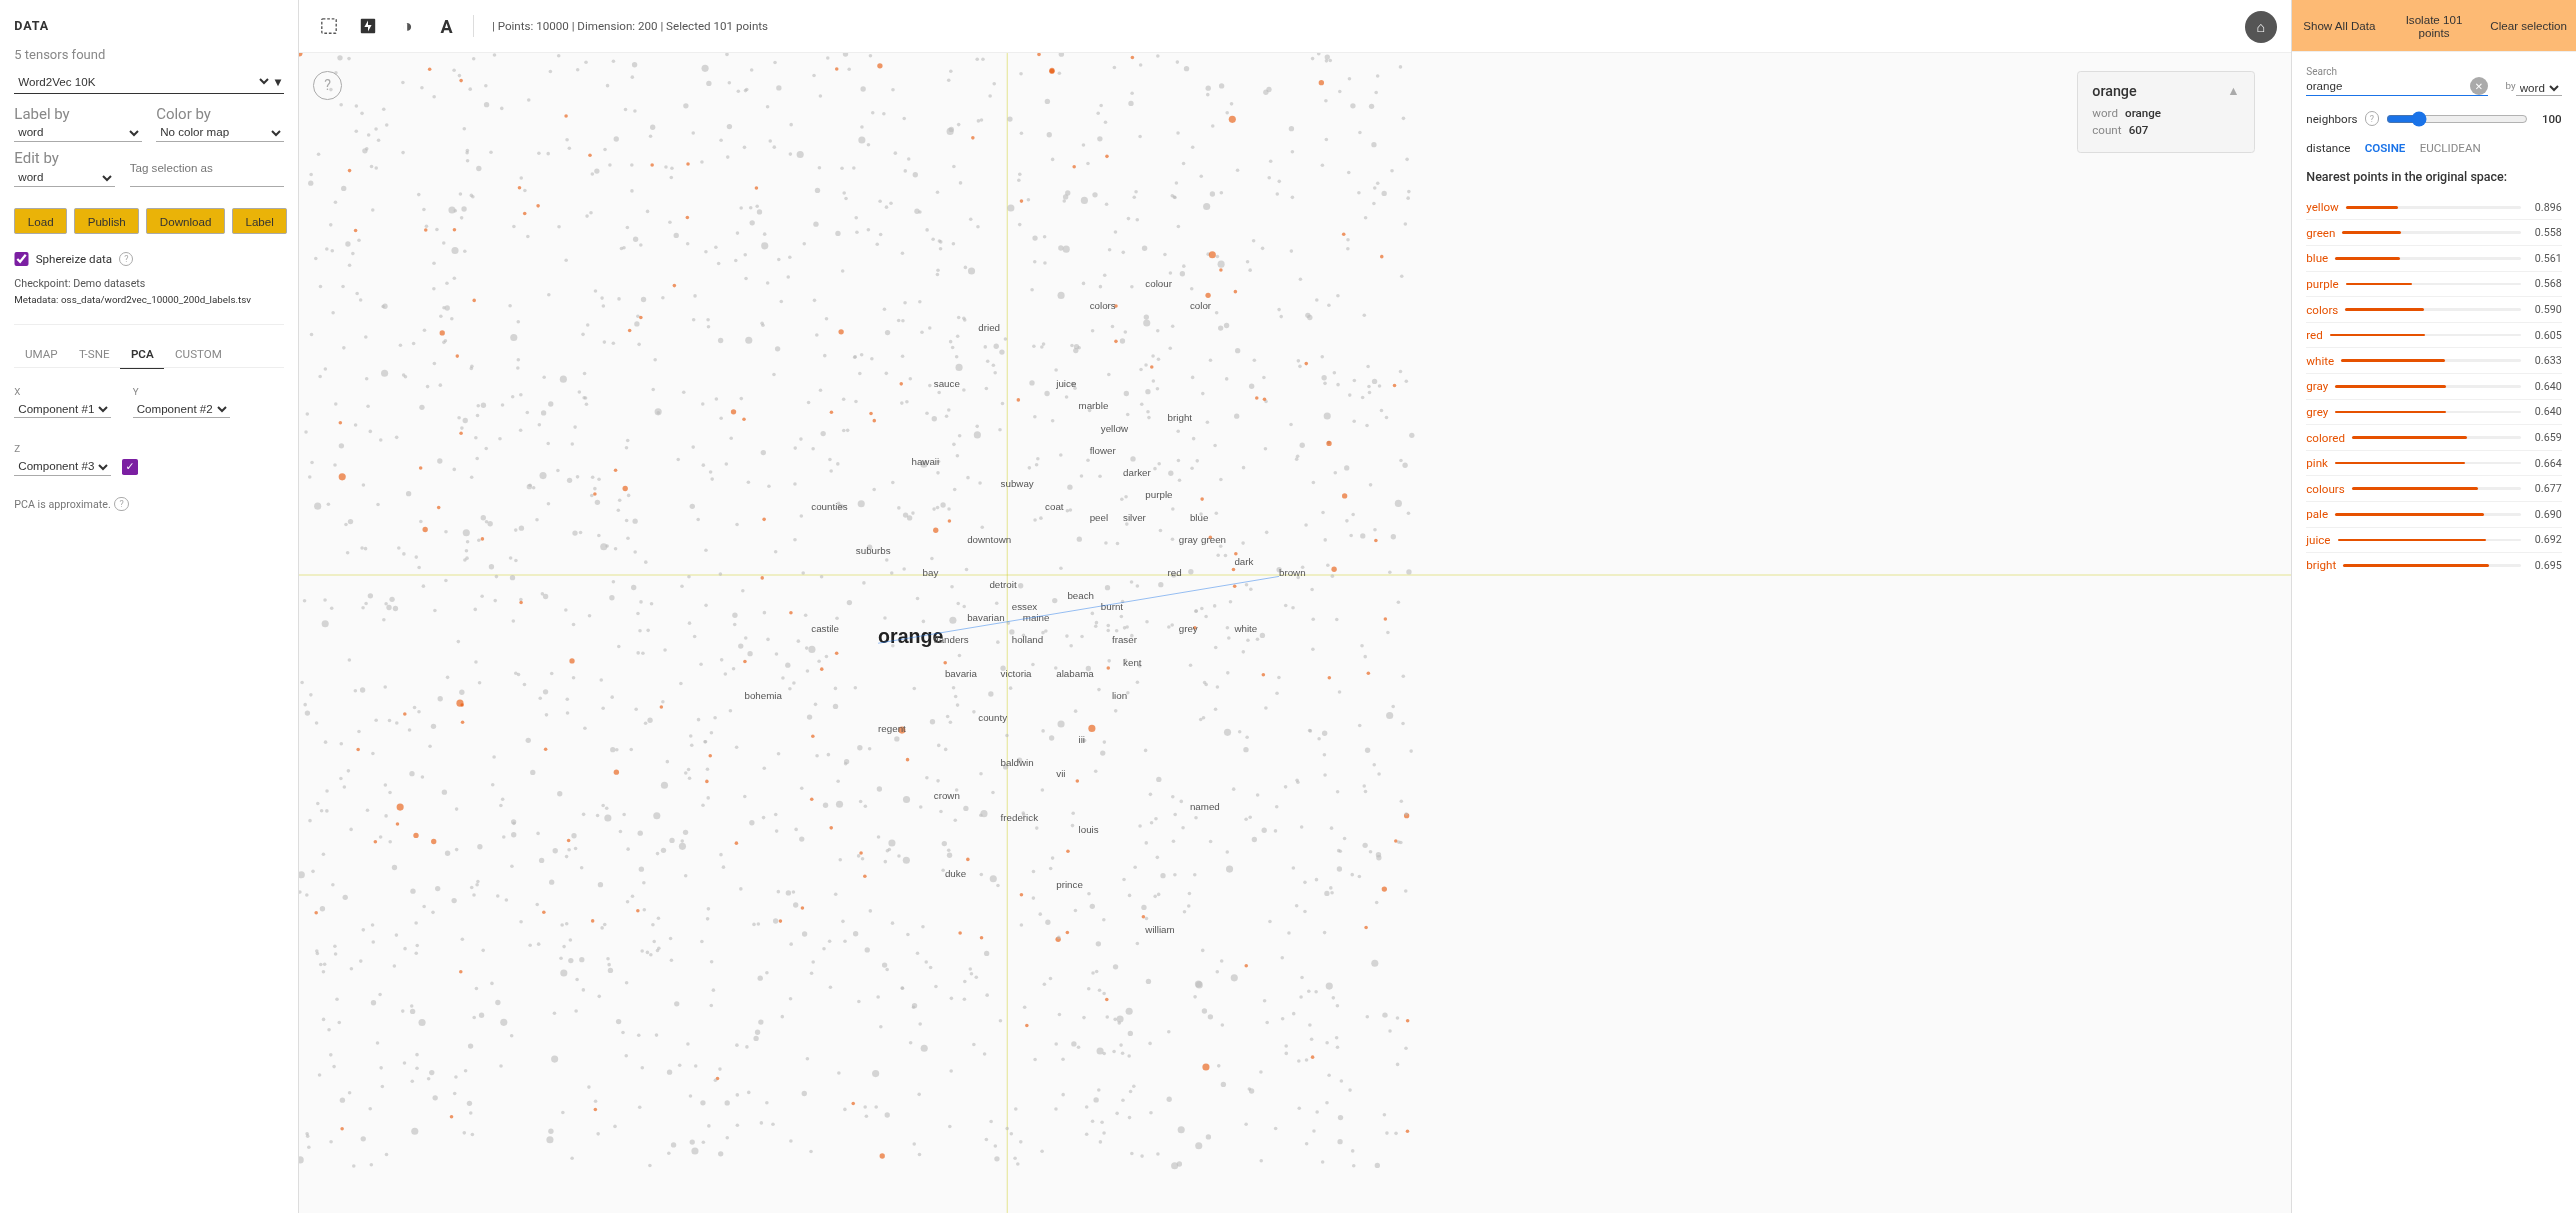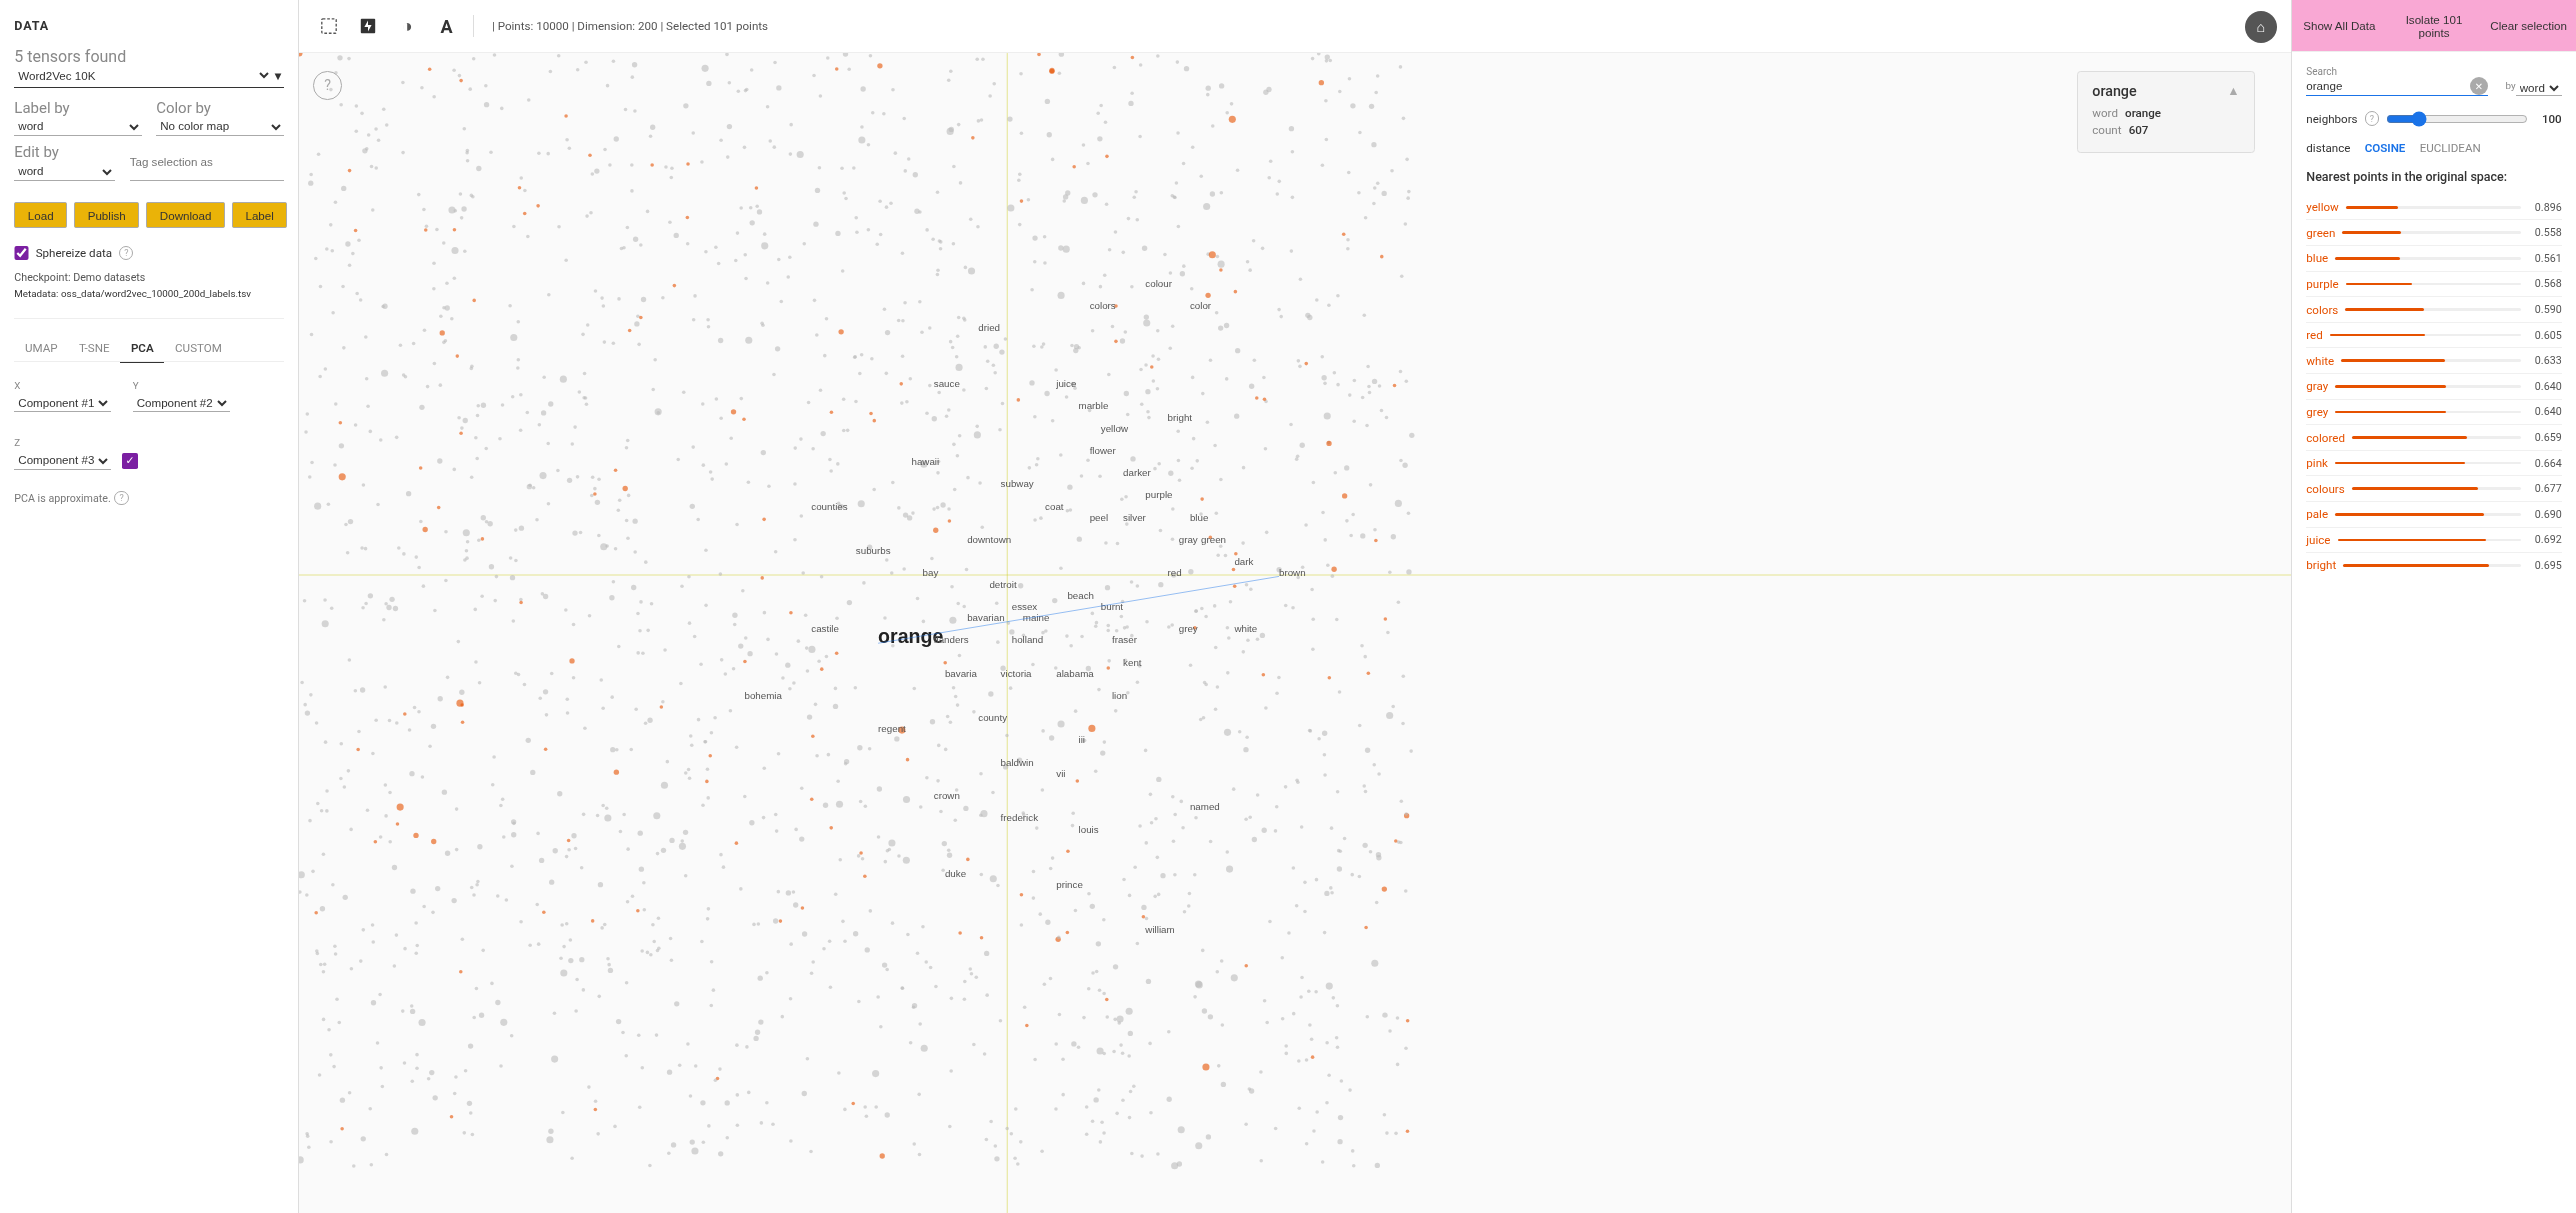--- a/index.html
+++ b/index.html
@@ -18,21 +18,21 @@
       flex-direction: column;
       padding: 18px 14.3px;
     }
     .panel-title {
       font-size: 12.5px;
       font-weight: 700;
       letter-spacing: 0.9px;
       color: #333;
       margin-bottom: 14.3px;
     }
-    .tensors-label { font-size: 16px; color: #888; margin-bottom: 2px; }
+    .tensors-label { font-size: 13px; color: #888; margin-bottom: 12px; }
     .select-row {
       display: flex;
       align-items: center;
       border-bottom: 0.9px solid #333;
       margin-bottom: 10.7px;
       padding-bottom: 3.6px;
     }
     .select-row select {
       border: none;
       outline: none;
@@ -207,21 +207,21 @@
       display: flex;
       border-bottom: 0.9px solid #eee;
     }
     .top-btn {
       flex: 1;
       padding: 12.5px 7.1px;
       font-size: 11.6px;
       text-align: center;
       cursor: pointer;
       border: none;
-      background: #f9a8d4;
+      background: #fdba74;
       color: #333;
       font-weight: 500;
     }
     .right-content { padding: 14.3px; }
     .search-row { display: flex; gap: 7.1px; align-items: flex-end; margin-bottom: 14.3px; }
     .search-label { font-size: 10px; color: #888; }
     .search-input-wrap { display: flex; flex-direction: column; flex: 1; }
     .search-input {
       border: none;
       border-bottom: 1.8px solid #1a73e8;

